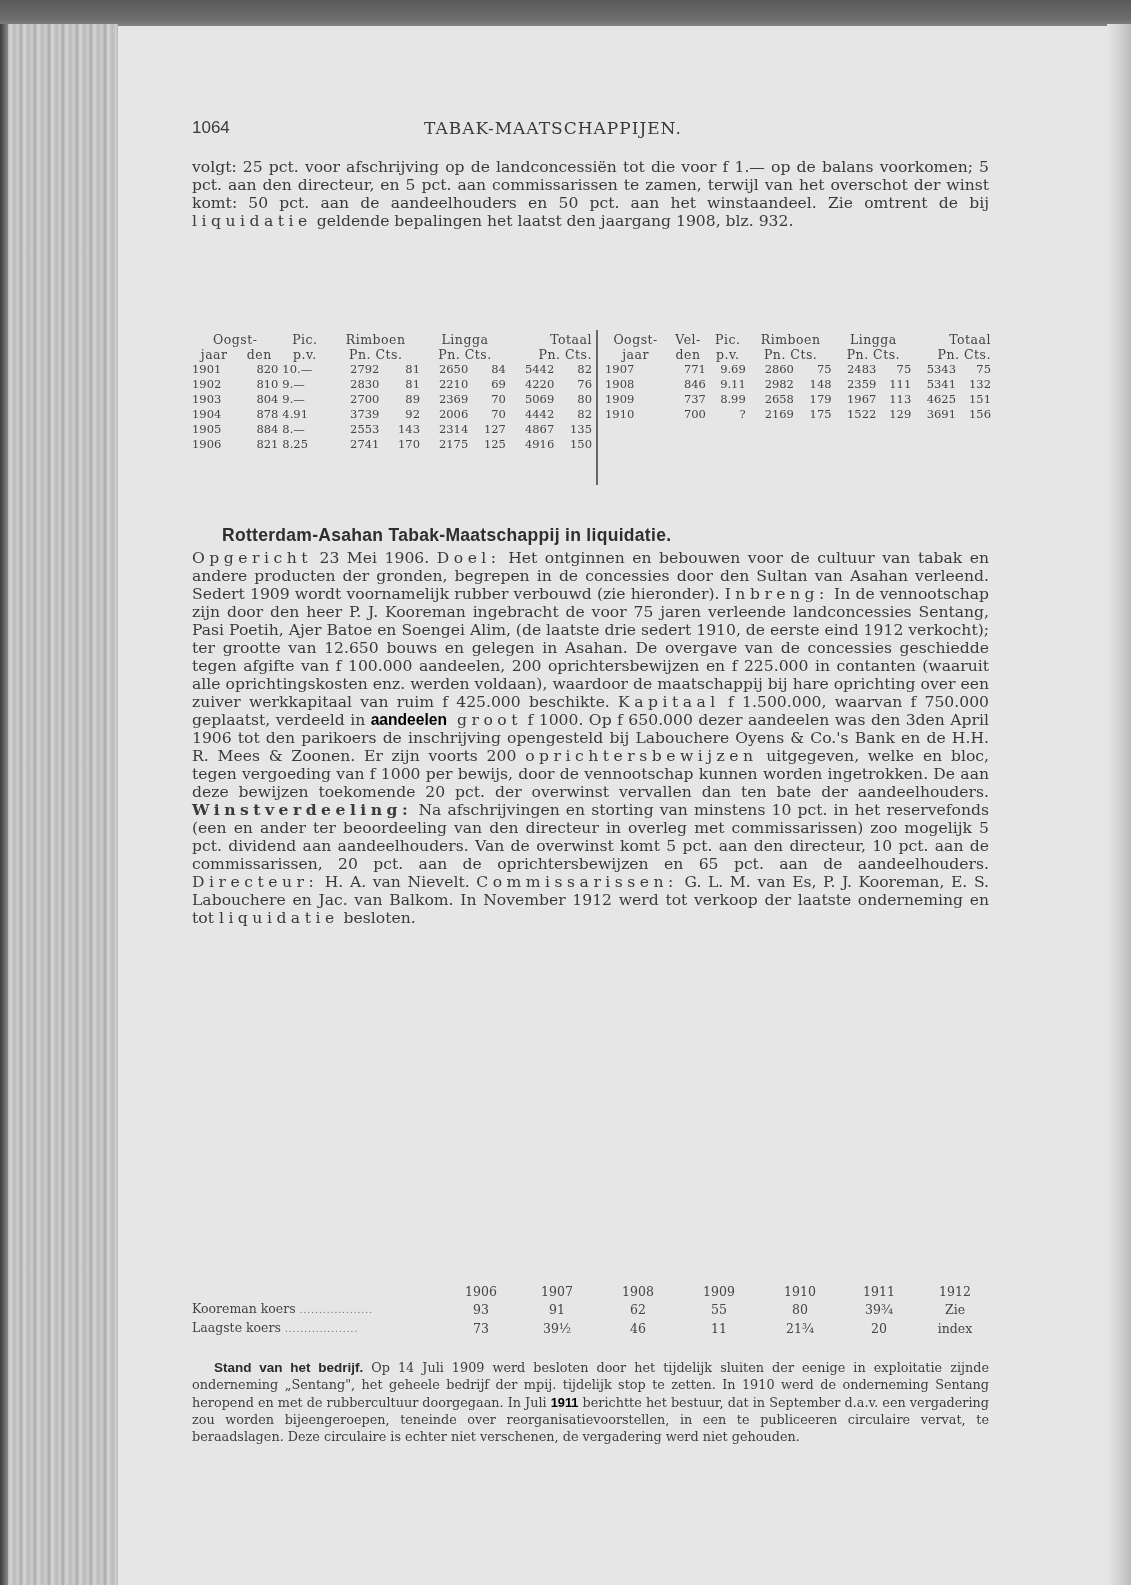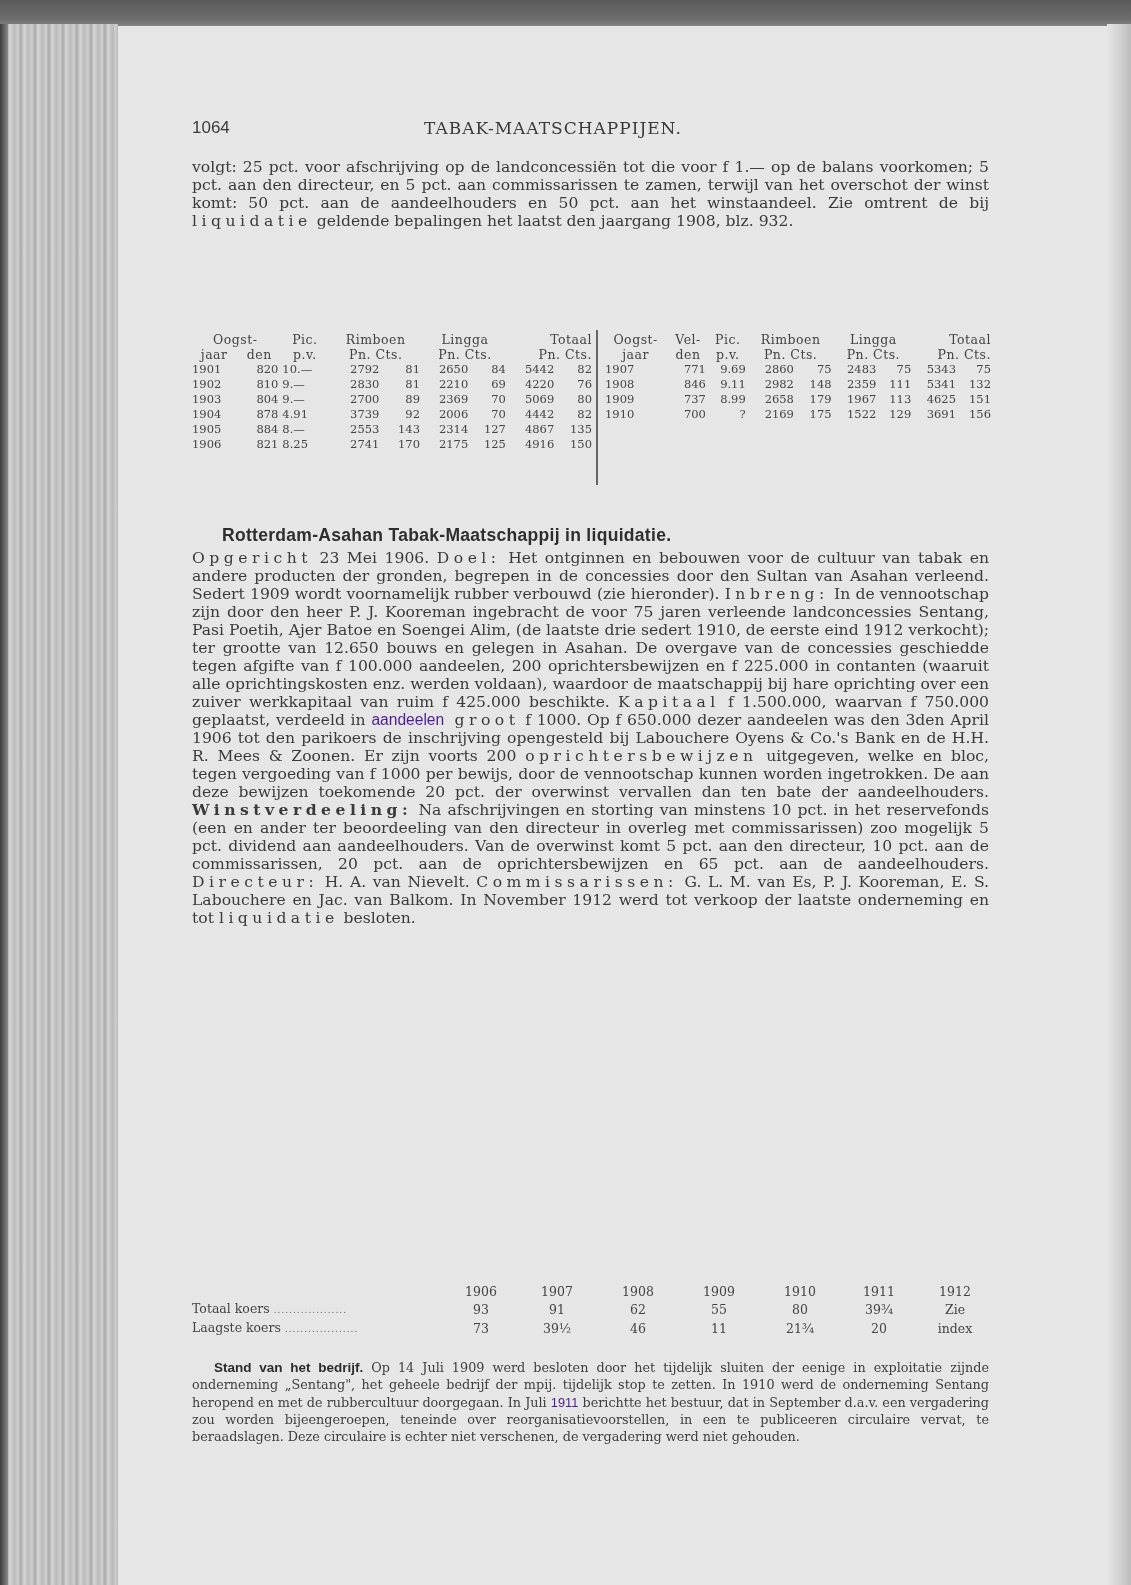--- a/index.html
+++ b/index.html
@@ -36,21 +36,21 @@
   .page-number { position:absolute; left:0; top:0; font-family:"Liberation Sans", sans-serif; }
   .running-title {
     position:absolute; left:232px; top:0; letter-spacing:1px;
   }
   .para {
     position:absolute; left:192px; width:797px;
     font-size:15.6px; line-height:18px; text-align:justify;
   }
   .spaced { letter-spacing:4.5px; }
   .b { font-weight:bold; }
-  .sans-bold { font-family:"Liberation Sans", sans-serif; font-weight:normal; color:#4c1d95; }
+  .sans-bold { font-family:"Liberation Sans", sans-serif; font-weight:bold; color:#000000; }
   .heading {
     position:absolute; left:215px; top:525px; width:780px;
     font-family:"Liberation Sans", sans-serif; font-weight:bold; font-size:17.5px;
     letter-spacing:0.3px; color:#2e2e2e;margin-left:7px;
   }
   table.stats {
     position:absolute; border-collapse:collapse;
     font-size:11.5px; line-height:15px; color:#444;
   }
   table.stats td { padding:0 2px; white-space:nowrap; }
@@ -250,21 +250,21 @@
     <td class="lbl"></td>
     <td style="width:68px">1906</td>
     <td style="width:84px">1907</td>
     <td style="width:78px">1908</td>
     <td style="width:84px">1909</td>
     <td style="width:78px">1910</td>
     <td style="width:80px">1911</td>
     <td style="width:72px">1912</td>
   </tr>
   <tr>
-    <td class="lbl"><span>Totaal koers</span> <span class="dots">...................</span></td>
+    <td class="lbl"><span>Kooreman koers</span> <span class="dots">...................</span></td>
     <td>93</td>
     <td>91</td>
     <td>62</td>
     <td>55</td>
     <td>80</td>
     <td>39¾</td>
     <td>Zie</td>
   </tr>
   <tr>
     <td class="lbl"><span>Laagste koers</span> <span class="dots">...................</span></td>

